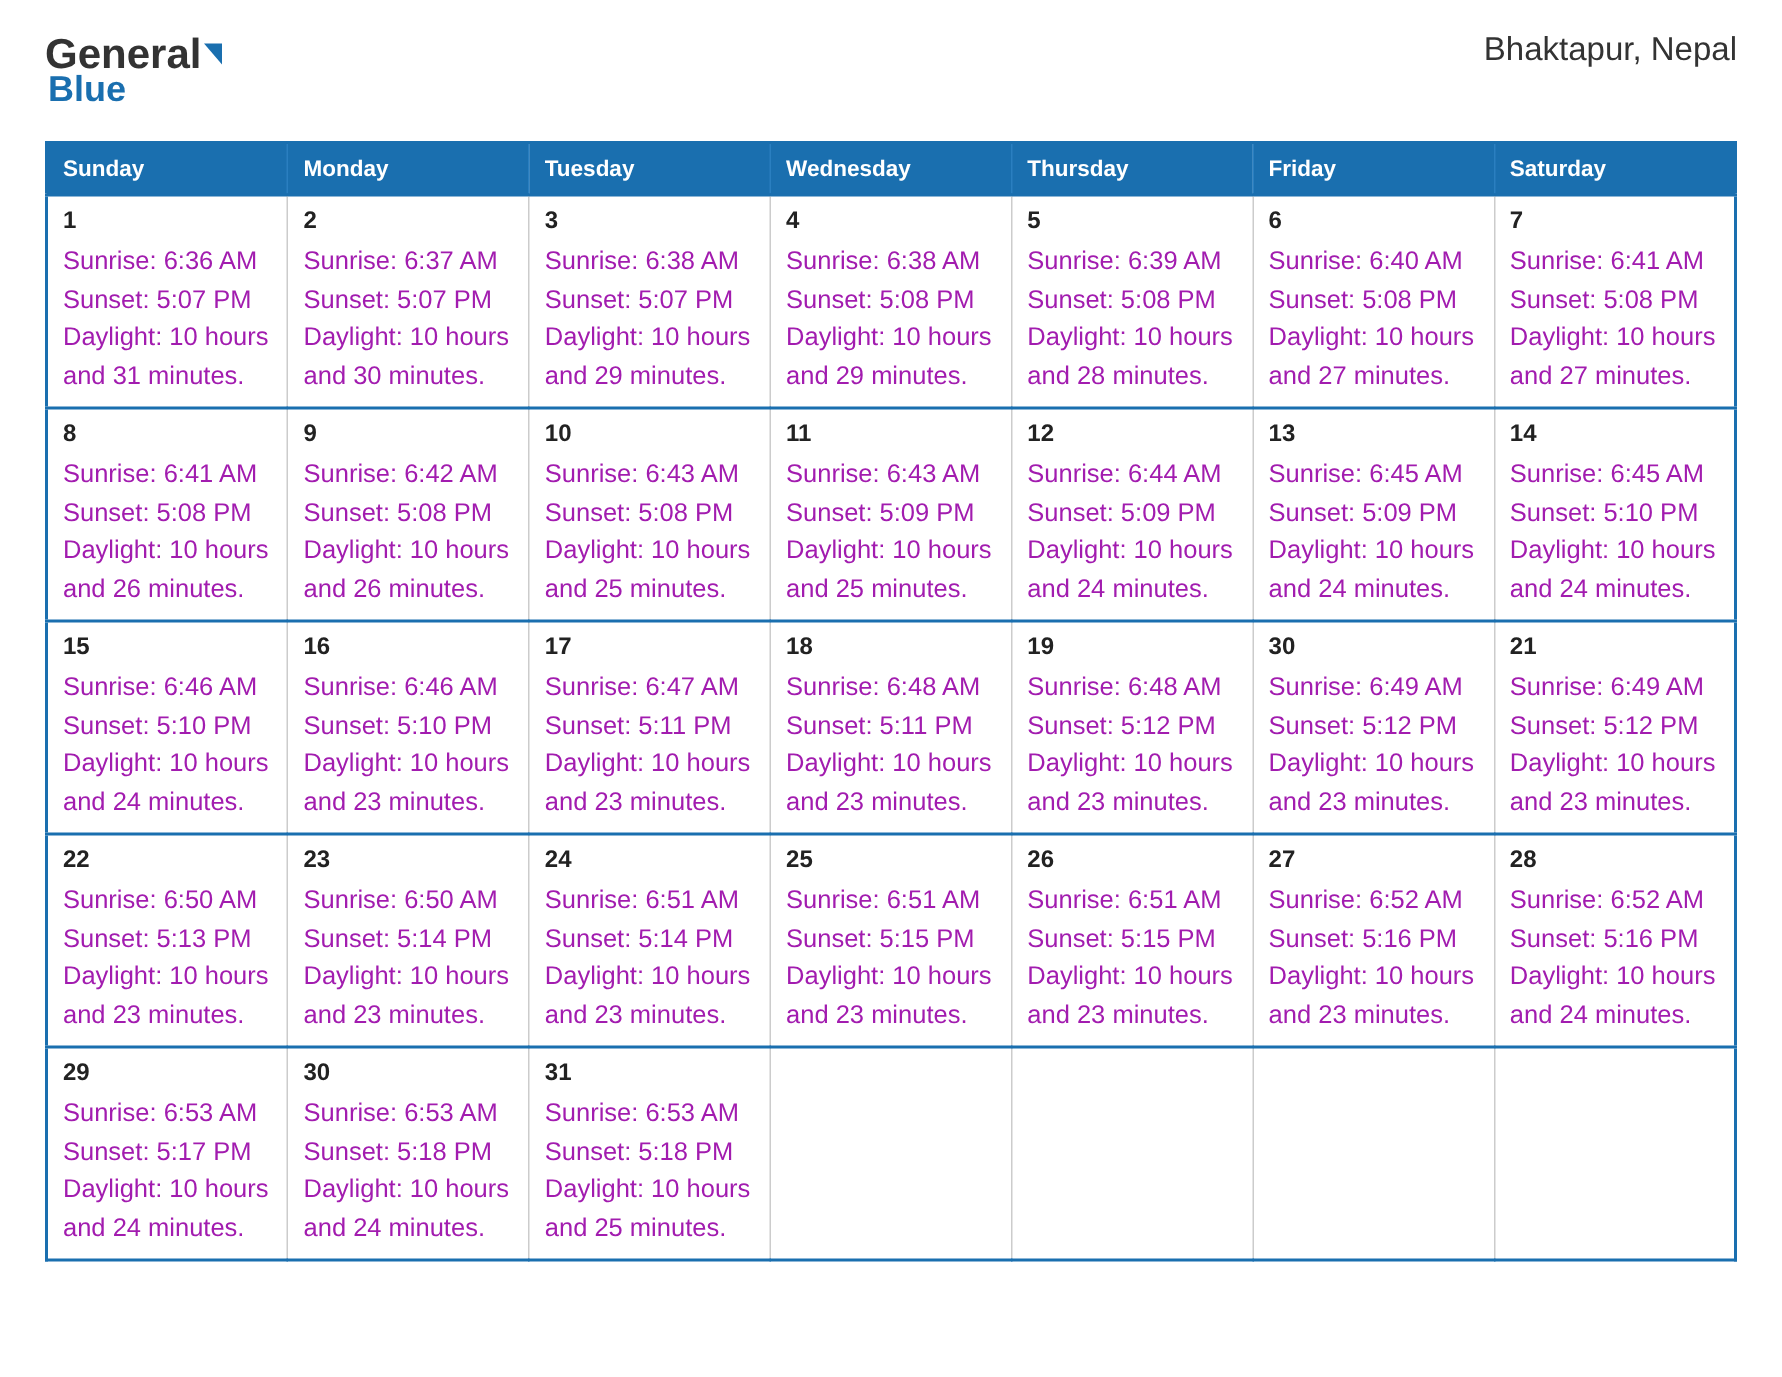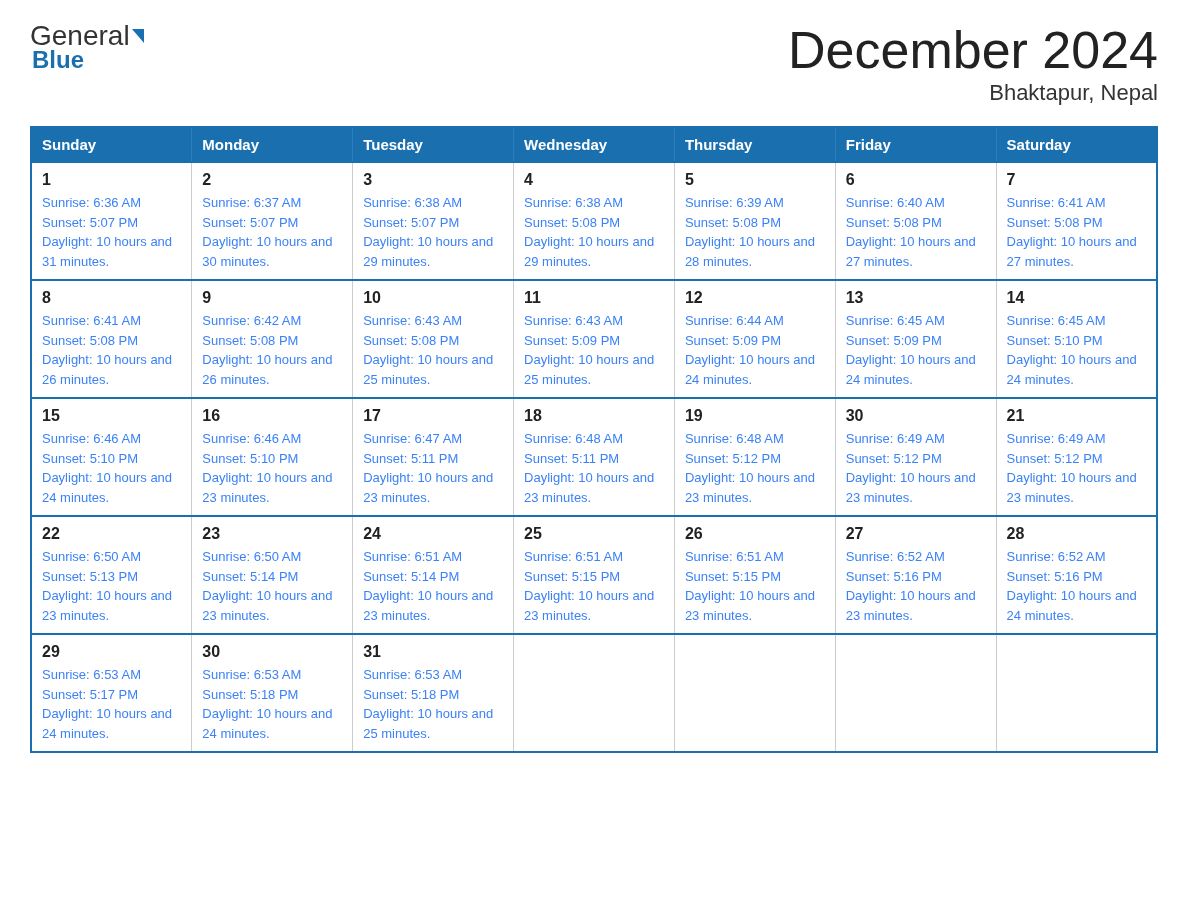--- a/index.html
+++ b/index.html
@@ -18,21 +18,21 @@
     }
     .logo {
       display: flex;
       flex-direction: column;
       align-items: flex-start;
     }
     .logo-text {
       display: flex;
       align-items: center;
       font-size: 28px;
-      font-weight: normal;
+      font-weight: bold;
       color: #333;
     }
     .logo-general { color: #333; }
     .logo-triangle {
       display: inline-block;
       width: 0;
       height: 0;
       border-left: 12px solid transparent;
       border-right: 0px solid transparent;
       border-top: 14px solid #1a6faf;
@@ -85,41 +85,40 @@
     }
     tbody td:last-child { border-right: none; }
     .day-num {
       font-size: 16px;
       font-weight: bold;
       color: #222;
       display: block;
       margin-bottom: 4px;
     }
     .day-info {
-      font-size: 13px;
+      font-size: 17px;
       line-height: 1.5;
-      color: #3b82f6;
+      color: #a21caf;
     }
     .empty-cell { background: #fff; }
   </style>
 </head>
 <body>
 
 <div class="header">
   <div class="logo">
     <div class="logo-text">
       <span class="logo-general">General</span>
         <span class="logo-triangle"></span>
     </div>
     <div style="margin-top:-6px; margin-left:2px;">
       <span class="logo-blue">Blue</span>
     </div>
   </div>
   <div class="title-area">
-    <div class="month-year">December 2024</div>
     <div class="location">Bhaktapur, Nepal</div>
   </div>
 </div>
 
 <table>
   <thead>
     <tr>
     <th>Sunday</th>
         <th>Monday</th>
         <th>Tuesday</th>

